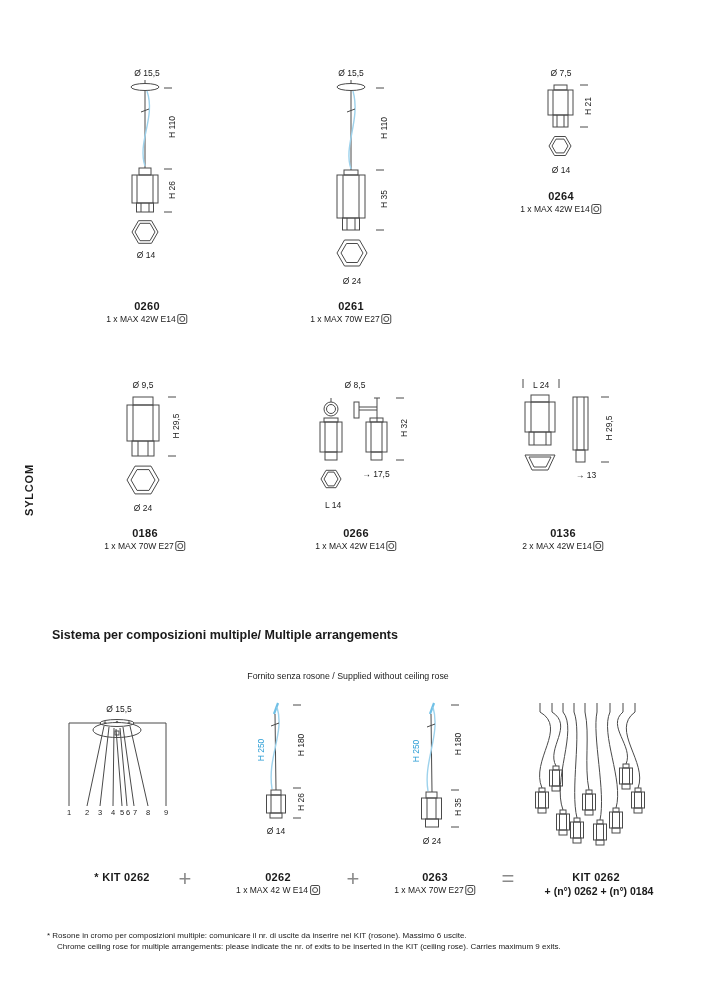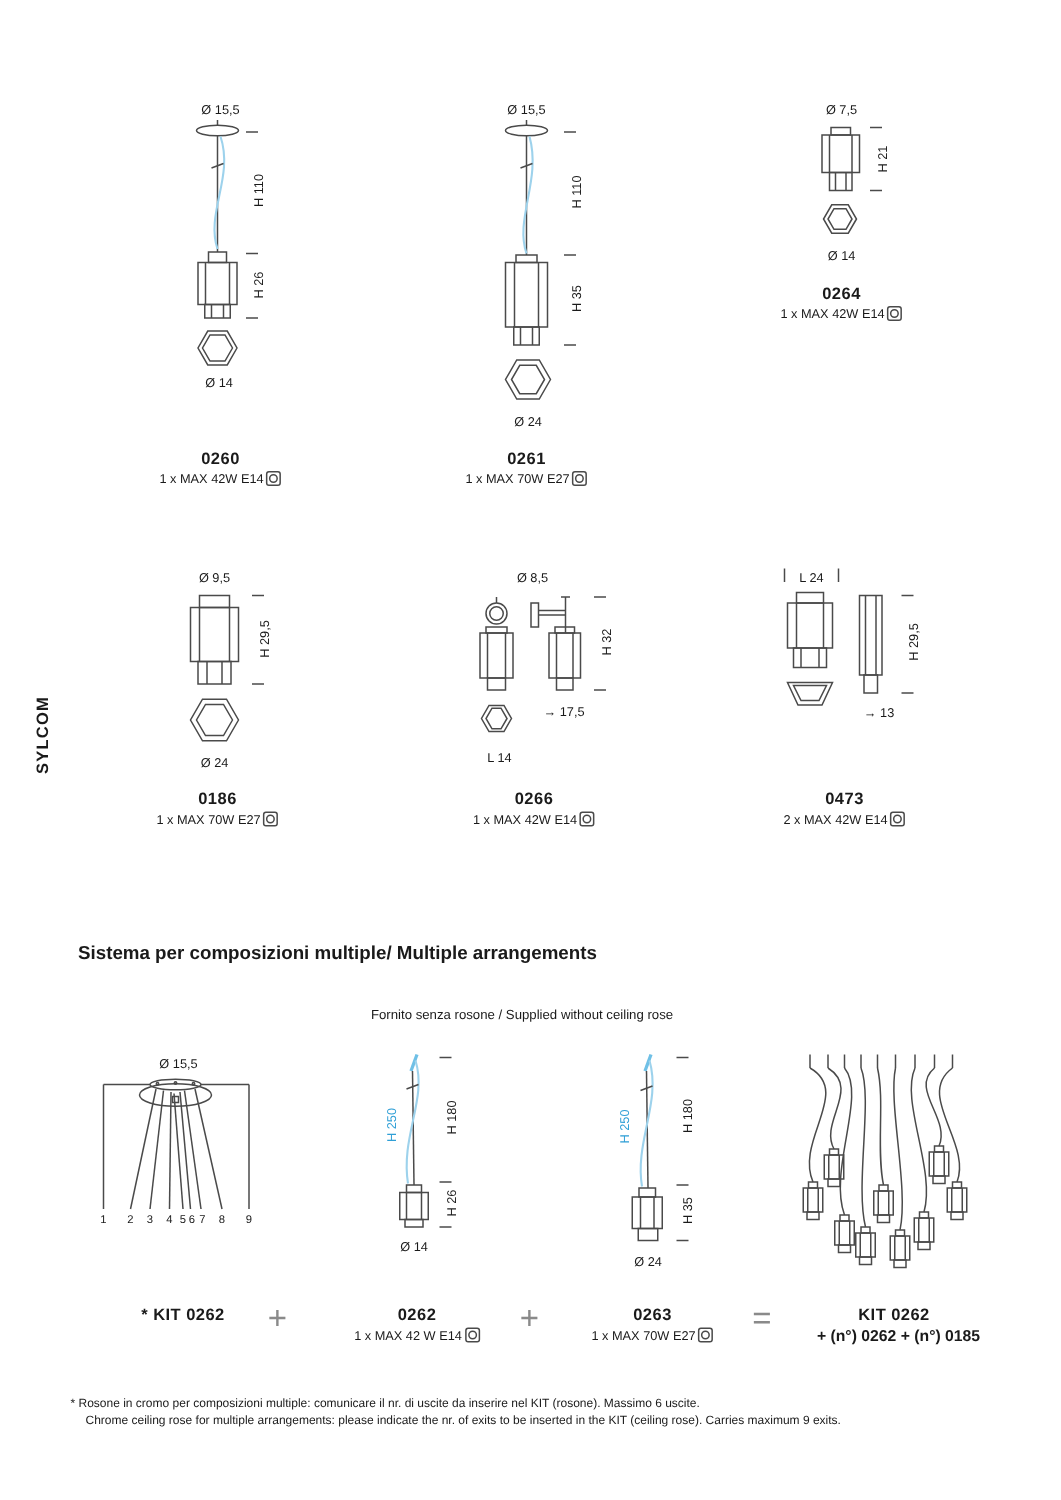--- a/index.html
+++ b/index.html
@@ -343,21 +343,21 @@
   <div class="lbl spec" style="left:356px; top:541px">
     <span>1 x MAX 42W E14</span>
     <span class="bulb">
         <span class="dot"></span>
       </span>
   </div>
 
   <div class="lbl dim" style="left:541px; top:380px">L 24</div>
   <div class="lbl dimv" style="left:609px; top:428px">H 29,5</div>
   <div class="lbl dim" style="left:586px; top:470px">→ 13</div>
-  <div class="lbl code" style="left:563px; top:527px">0473</div>
+  <div class="lbl code" style="left:563px; top:527px">0136</div>
   <div class="lbl spec" style="left:563px; top:541px">
     <span>2 x MAX 42W E14</span>
     <span class="bulb">
         <span class="dot"></span>
       </span>
   </div>
 
   <div class="lbl title" style="left:52px; top:628px">Sistema per composizioni multiple/ Multiple arrangements</div>
   <div class="lbl note" style="left:348px; top:671px">Fornito senza rosone / Supplied without ceiling rose</div>
 
@@ -397,18 +397,18 @@
   <div class="lbl spec" style="left:435px; top:885px">
     <span>1 x MAX 70W E27</span>
     <span class="bulb">
         <span class="dot"></span>
       </span>
   </div>
 
   <div class="lbl op" style="left:508px; top:879px">=</div>
 
   <div class="lbl code" style="left:596px; top:871px">KIT 0262</div>
-  <div class="lbl combo2" style="left:599px; top:885px">+ (n°) 0262 + (n°) 0185</div>
+  <div class="lbl combo2" style="left:599px; top:885px">+ (n°) 0262 + (n°) 0184</div>
 
   <div class="lbl foot" style="left:47px; top:931px">* Rosone in cromo per composizioni multiple: comunicare il nr. di uscite da inserire nel KIT (rosone). Massimo 6 uscite.</div>
   <div class="lbl foot" style="left:57px; top:942px">Chrome ceiling rose for multiple arrangements: please indicate the nr. of exits to be inserted in the KIT (ceiling rose). Carries maximum 9 exits.</div>
 
 </div>
 
 </body></html>

